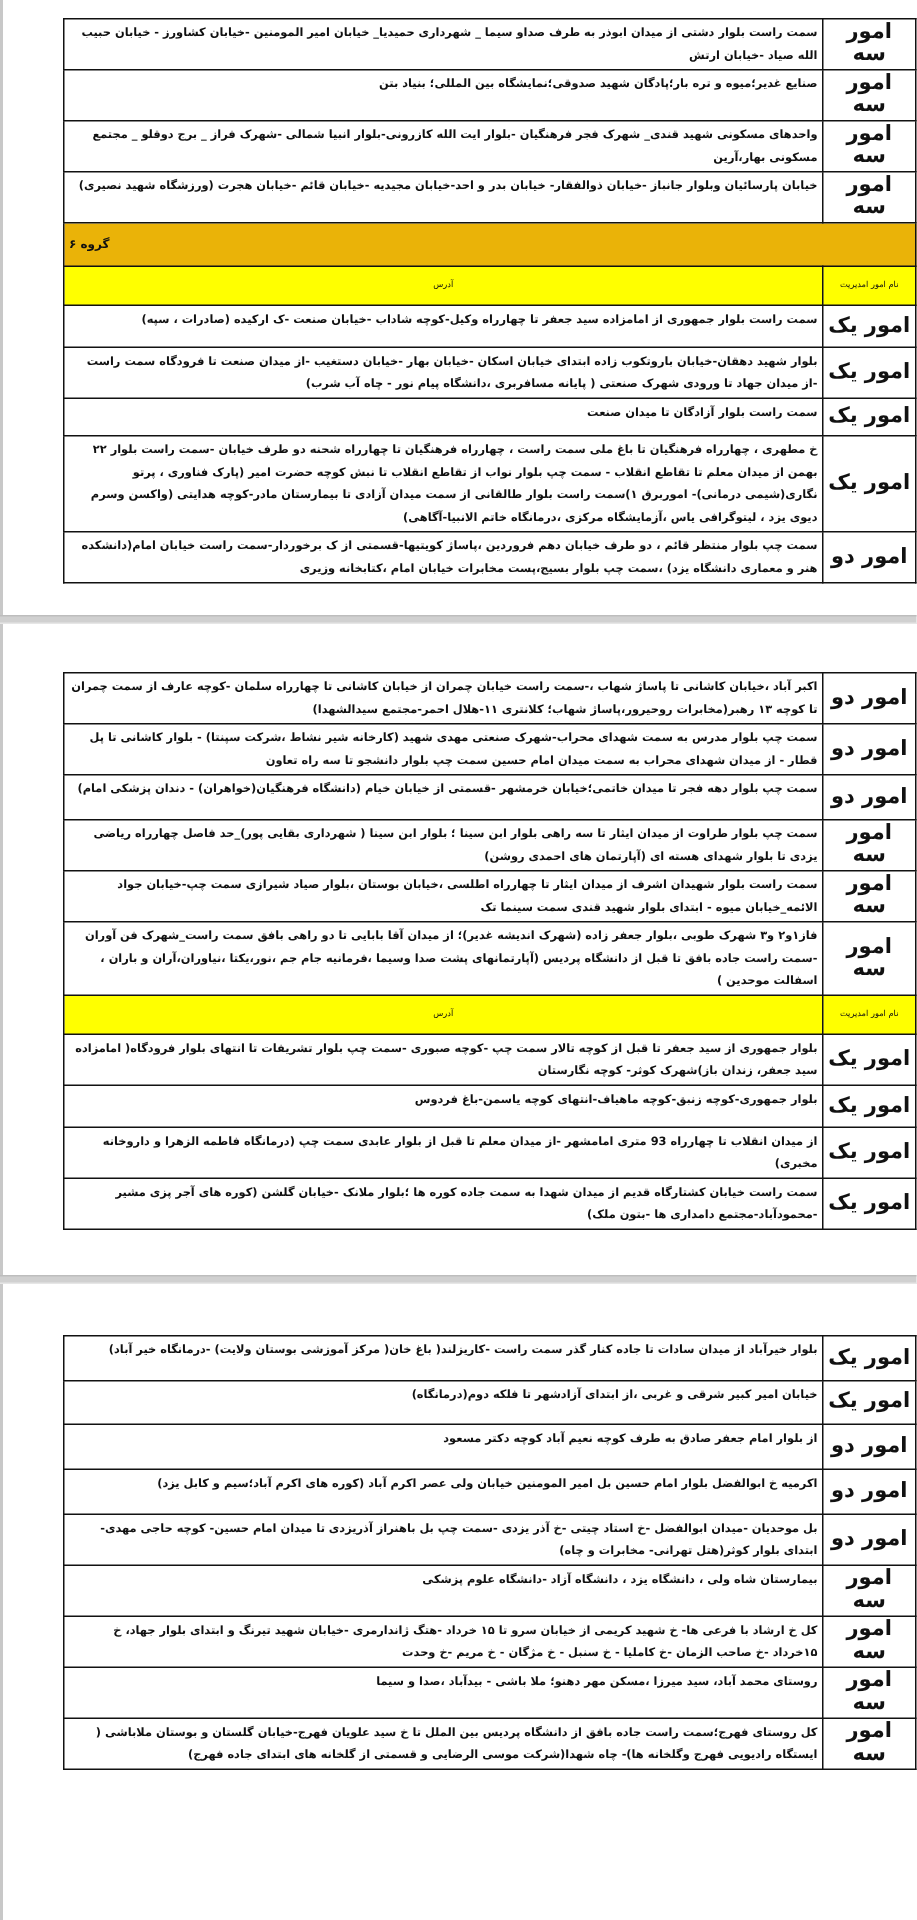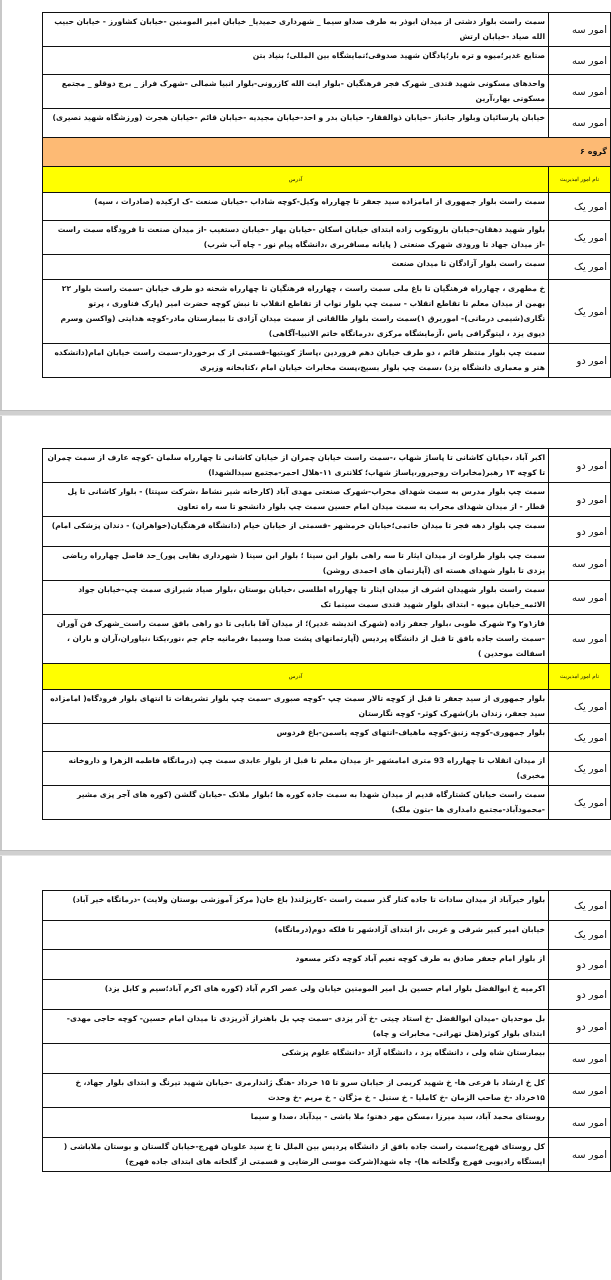--- a/index.html
+++ b/index.html
@@ -1,22 +1,22 @@
 <!DOCTYPE html>
 <html><head>
 <meta charset="utf-8">
 <style>
   html, body { margin:0; padding:0; }
   body { width:611px; height:1280px; background:#fff; position:relative; overflow:hidden; font-family:"DejaVu Sans", sans-serif; }
   .page-edge { position:absolute; left:0; top:0; width:2px; height:1280px; background:#c8c8c8; }
   .page-break { position:absolute; left:0; width:611px; height:4px; background:#d0d0d0; border-top:1px solid #bdbdbd; border-bottom:1px solid #e6e6e6; }
   table.addr { position:absolute; left:42px; width:569px; border-collapse:collapse; direction:rtl; table-layout:fixed; }
   table.addr td { border:1.3px solid #111; font-size:7.6px; line-height:15px; color:#111; vertical-align:top; padding:1px 3px 2px 3px; font-weight:bold; }
-  table.addr td.unit { width:55px; vertical-align:middle; font-weight:normal; font-size:10px; padding-right:3px; text-align:right; }
-  table.addr tr.group td { background:#fdba74; text-align:right; font-size:8px; height:25px; vertical-align:middle; }
+  table.addr td.unit { width:55px; vertical-align:middle; font-weight:bold; font-size:14px; padding-right:3px; text-align:center; }
+  table.addr tr.group td { background:#eab308; text-align:left; font-size:8px; height:25px; vertical-align:middle; }
   table.addr tr.head td { background:#ffff00; text-align:center; font-size:5.5px; height:22px; vertical-align:middle; font-weight:normal; }
   table.addr tr.head td.unit { text-align:center; font-size:5.5px; }
 </style>
 </head>
 <body>
 
 <div class="page-edge"></div>
 <div class="page-break" style="top:410px;"></div>
 <div class="page-break" style="top:850px;"></div>
 
@@ -69,21 +69,21 @@
   </table>
 
 <table class="addr" style="top:448px;">
   <tbody>
       <tr style="height:30px">
     <td class="unit">امور دو</td>
     <td>اکبر آباد ،خیابان کاشانی تا پاساژ شهاب ،-سمت راست خیابان چمران از خیابان کاشانی تا چهارراه سلمان -کوچه عارف از سمت چمران تا کوچه ۱۳ رهبر(مخابرات روحیرور،پاساژ شهاب؛ کلانتری ۱۱-هلال احمر-مجتمع سیدالشهدا)</td>
   </tr>
   <tr style="height:30px">
     <td class="unit">امور دو</td>
-    <td>سمت چپ بلوار مدرس به سمت شهدای محراب-شهرک صنعتی مهدی آباد (کارخانه شیر نشاط ،شرکت سپنتا) - بلوار کاشانی تا پل قطار - از میدان شهدای محراب به سمت میدان امام حسین سمت چپ بلوار دانشجو تا سه راه تعاون</td>
+    <td>سمت چپ بلوار مدرس به سمت شهدای محراب-شهرک صنعتی مهدی شهید (کارخانه شیر نشاط ،شرکت سپنتا) - بلوار کاشانی تا پل قطار - از میدان شهدای محراب به سمت میدان امام حسین سمت چپ بلوار دانشجو تا سه راه تعاون</td>
   </tr>
   <tr style="height:30px">
     <td class="unit">امور دو</td>
     <td>سمت چپ بلوار دهه فجر تا میدان خاتمی؛خیابان خرمشهر -قسمتی از خیابان خیام (دانشگاه فرهنگیان(خواهران) - دندان پزشکی امام)</td>
   </tr>
   <tr style="height:30px">
     <td class="unit">امور سه</td>
     <td>سمت چپ بلوار طراوت از میدان ایثار تا سه راهی بلوار ابن سینا ؛ بلوار ابن سینا ( شهرداری بقایی پور)_حد فاصل چهارراه ریاضی یزدی تا بلوار شهدای هسته ای (آپارتمان های احمدی روشن)</td>
   </tr>
   <tr style="height:30px">

